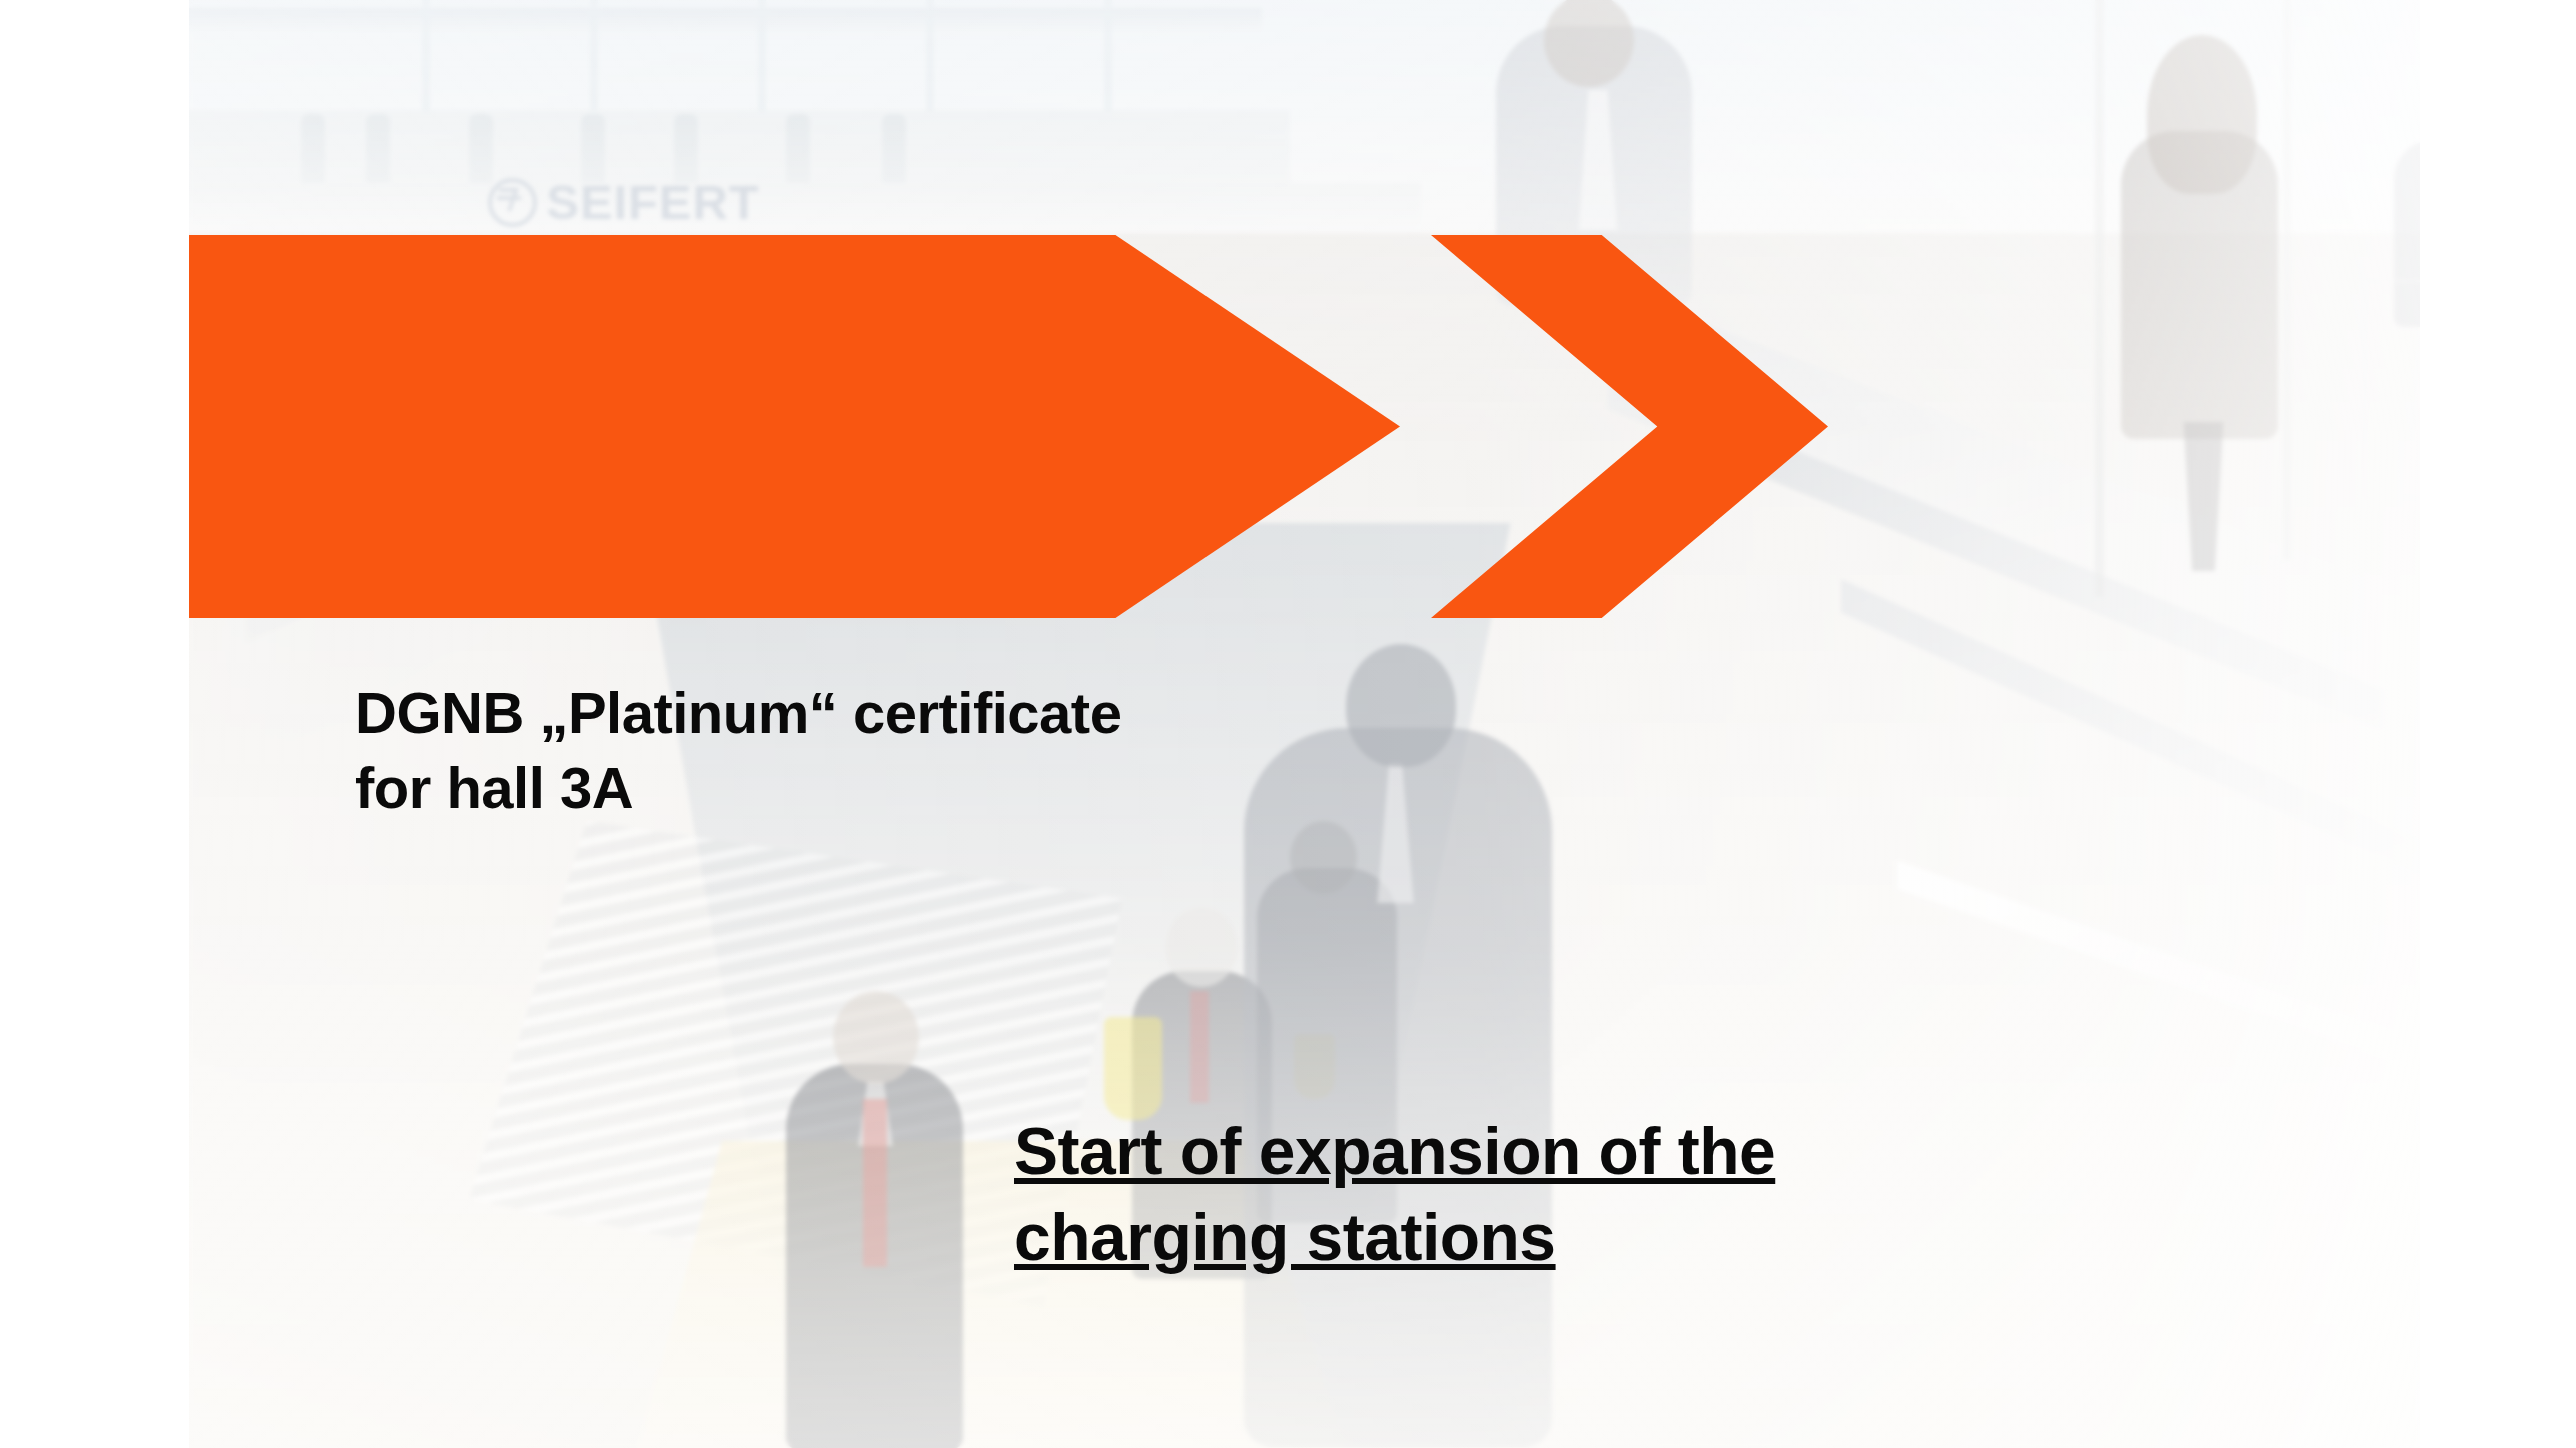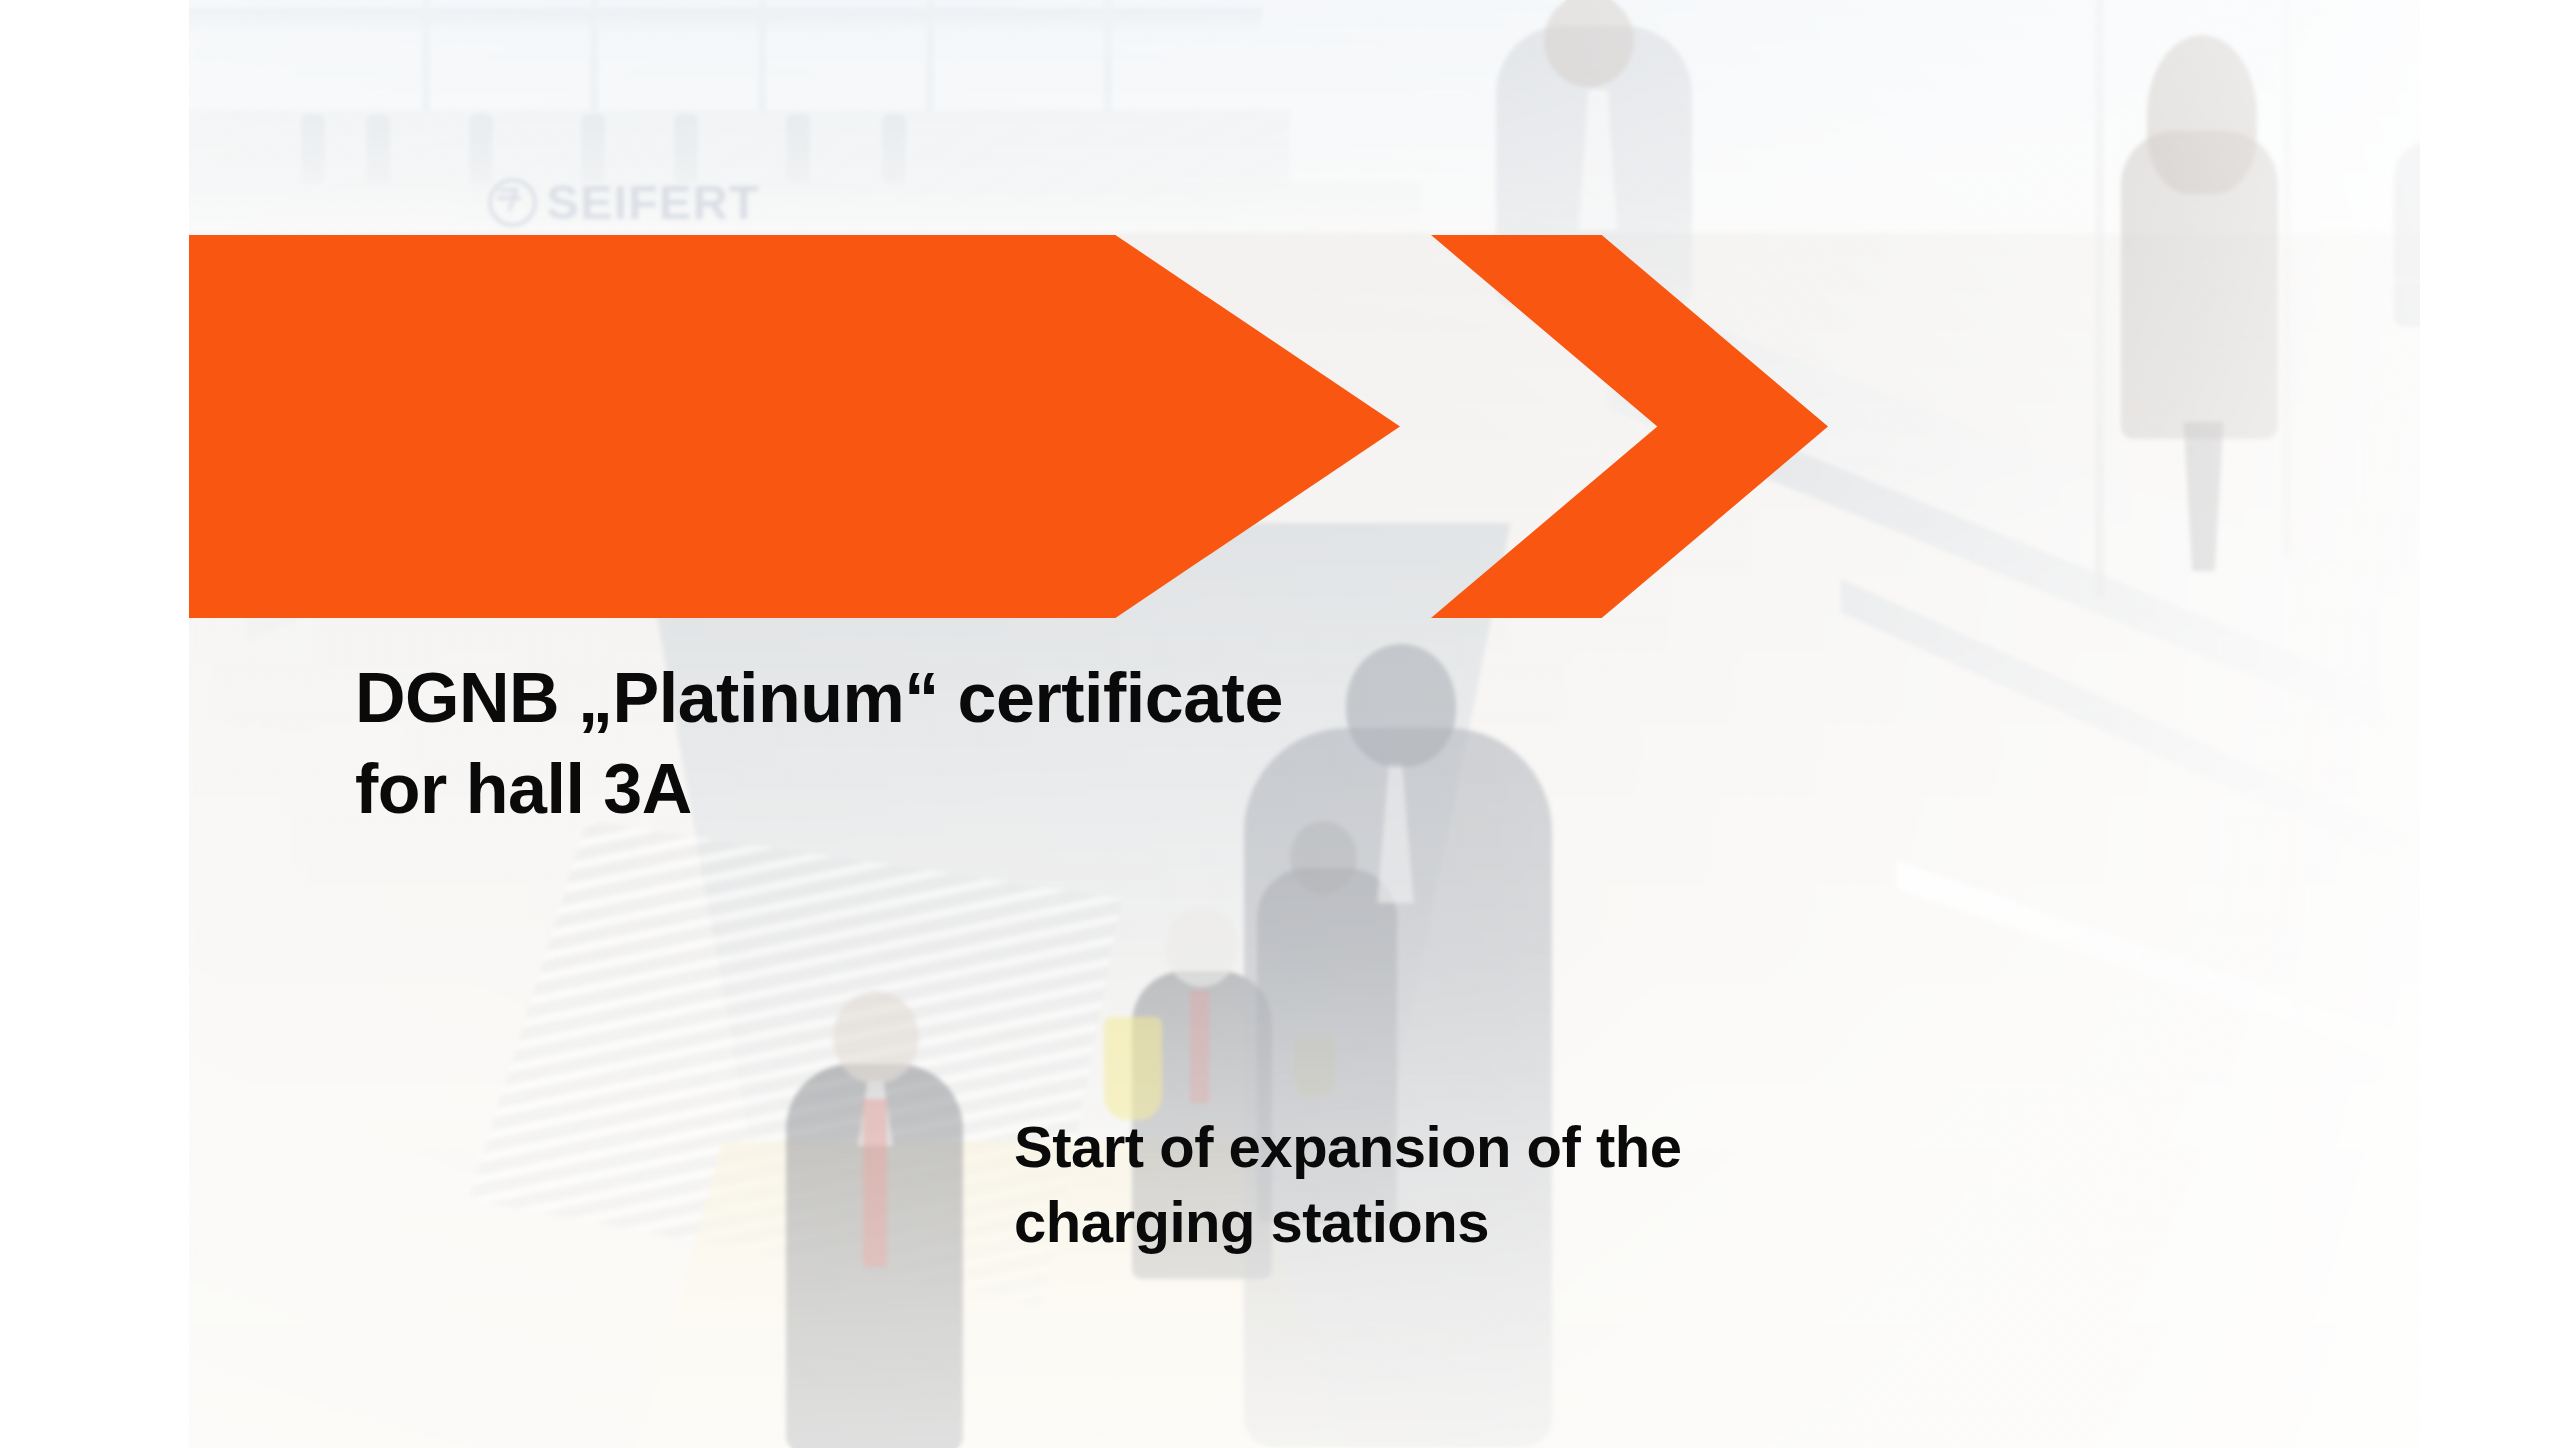--- a/index.html
+++ b/index.html
@@ -394,27 +394,28 @@
     position: absolute;
     font-family: "Liberation Sans", sans-serif;
     font-weight: 700;
     color: #0a0a0a;
     letter-spacing: -0.5px;
     line-height: 1.30;
     white-space: pre-line;
   }
   #headline-primary {
     left: 355px;
-    top: 653px;
-    font-size: 70px;
+    top: 675px;
+    font-size: 58px;
   }
   #headline-secondary {
     left: 1014px;
     top: 1109px;
-    font-size: 58px;
+    font-size: 66px;
+    text-decoration: underline;
   }
 </style>
 </head>
 <body style="background: rgb(255, 255, 255);">
 
 <div class="slide" style="--orange:#f95611">
 
   <div class="photo">
     <div class="photo-layer">
 

